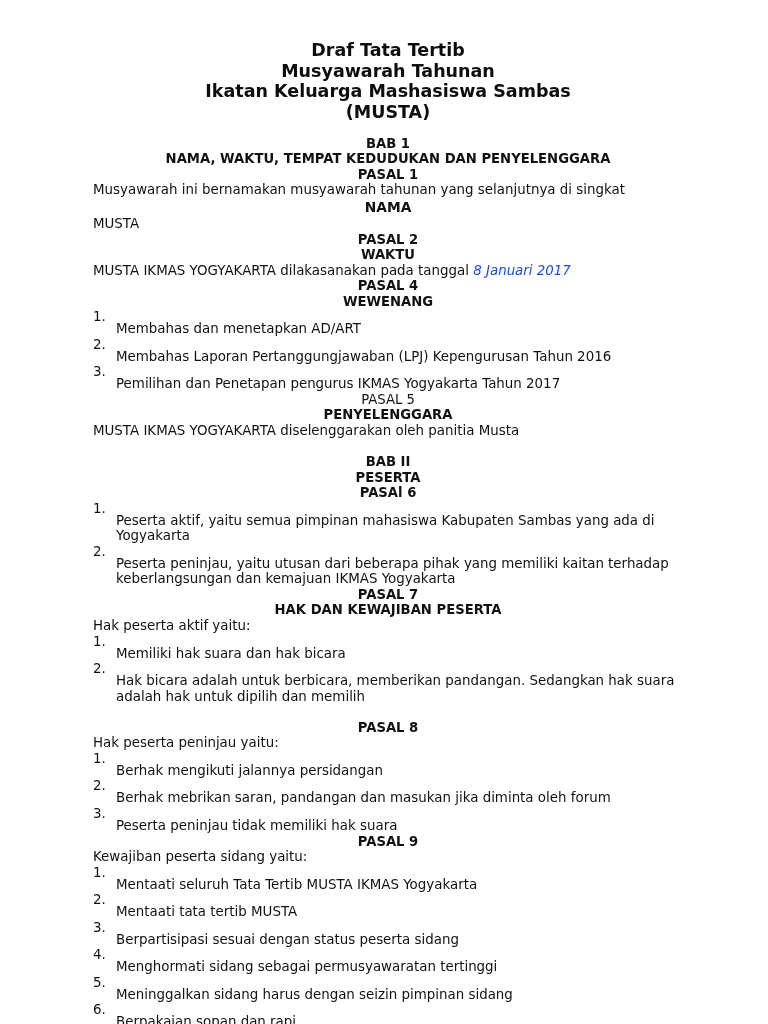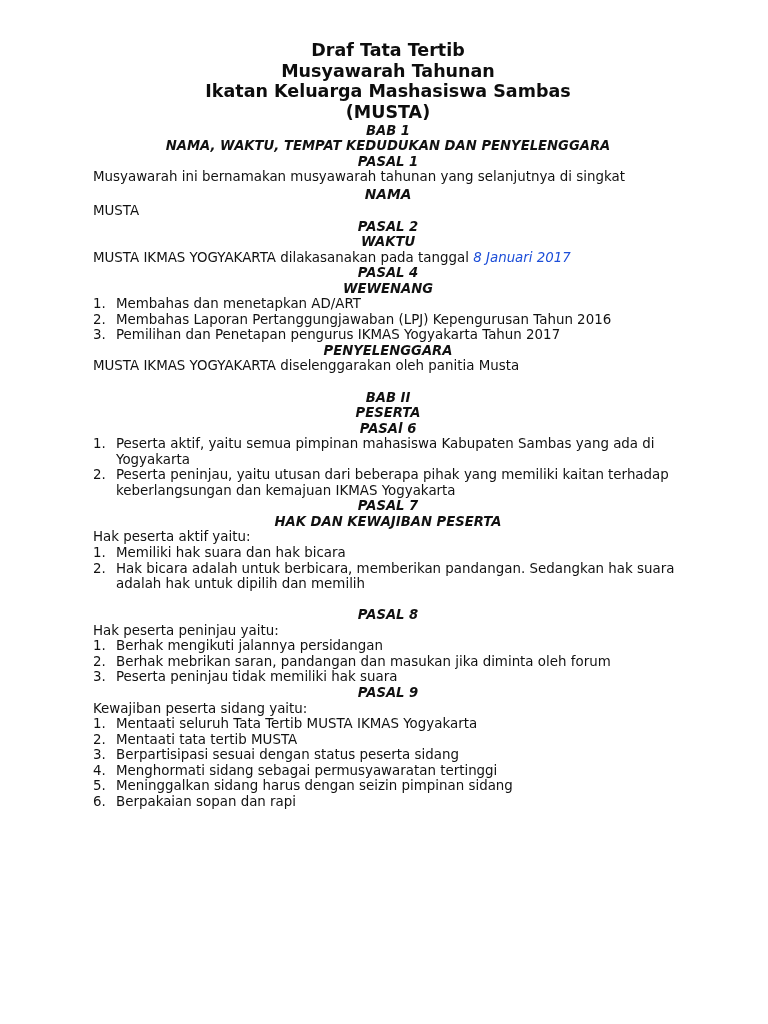--- a/index.html
+++ b/index.html
@@ -19,46 +19,48 @@
     position: absolute;
     left: 93px;
     top: 40px;
     width: 590px;
   }
   .title-block {
     text-align: center;
     font-weight: bold;
     font-size: 17.5px;
     line-height: 20.7px;
+    margin-bottom: 13px;
     color: #0d0d0d;
   }
   .title-line { display: block; }
   .line {
     font-size: 13.4px;
     line-height: 15.55px;
     white-space: nowrap;
   }
-  .center { text-align: center; font-style: italic; }
+  .center { text-align: center; }
   .bold { font-weight: bold; }
   .heading { font-size: 13.2px; }
   .heading.big { font-size: 13.8px; line-height: 18px; }
   .body-text { text-align: left; }
   .blank { height: 15.55px; }
   .list-item {
     display: flex;
     font-size: 13.4px;
     line-height: 15.55px;
   }
   .list-num {
     width: 23px;
     flex: 0 0 23px;
   }
   .list-text {
     flex: 1;
     white-space: normal;
+    margin-top: 12px;
   }
   .red { color: #1d4ed8; font-style: italic; }
 </style>
 </head>
 <body>
 
 <div class="page">
 
   <div class="title-block">
     <span class="title-line">Draf Tata Tertib</span>
@@ -96,20 +98,21 @@
         <span class="list-num">2.</span>
         <span class="list-text">Membahas Laporan Pertanggungjawaban (LPJ) Kepengurusan Tahun 2016</span>
       </div>
       <div class="list-item">
         <span class="list-num">3.</span>
         <span class="list-text">Pemilihan dan Penetapan pengurus IKMAS Yogyakarta Tahun 2017</span>
       </div>
     </div>
 
     <div>
+      <div class="line center heading">PASAL 5</div>
       <div class="line center bold heading">PENYELENGGARA</div>
       <div class="line body-text">MUSTA IKMAS YOGYAKARTA diselenggarakan oleh panitia Musta</div>
     </div>
   </section>
 
   <div class="blank"></div>
 
   <section>
     <div class="line center bold heading">BAB II</div>
     <div class="line center bold heading">PESERTA</div>

